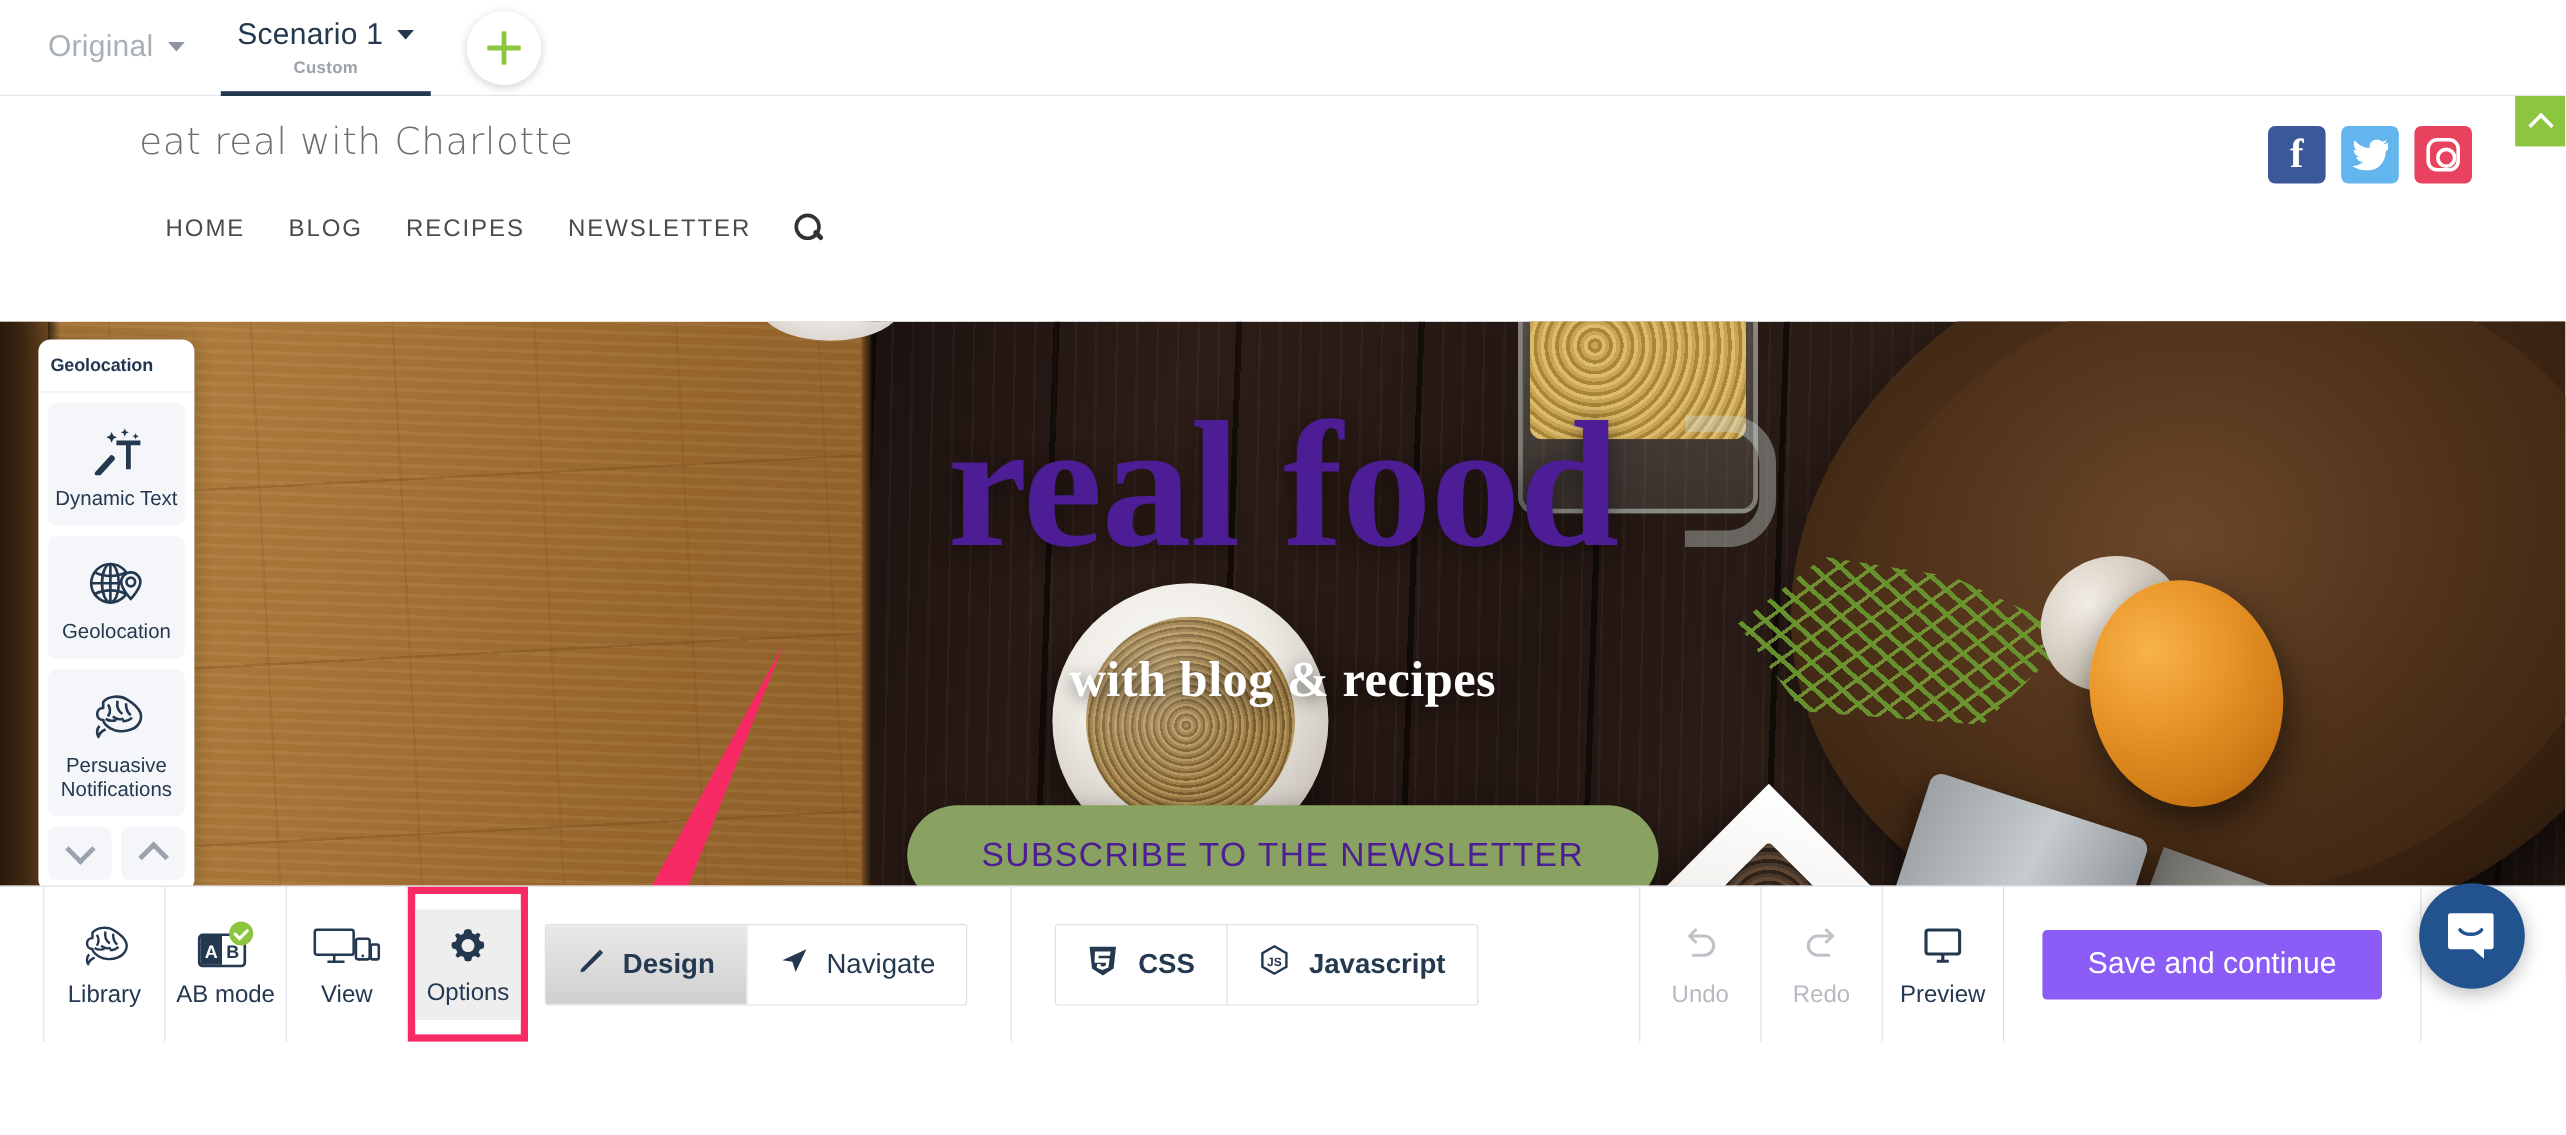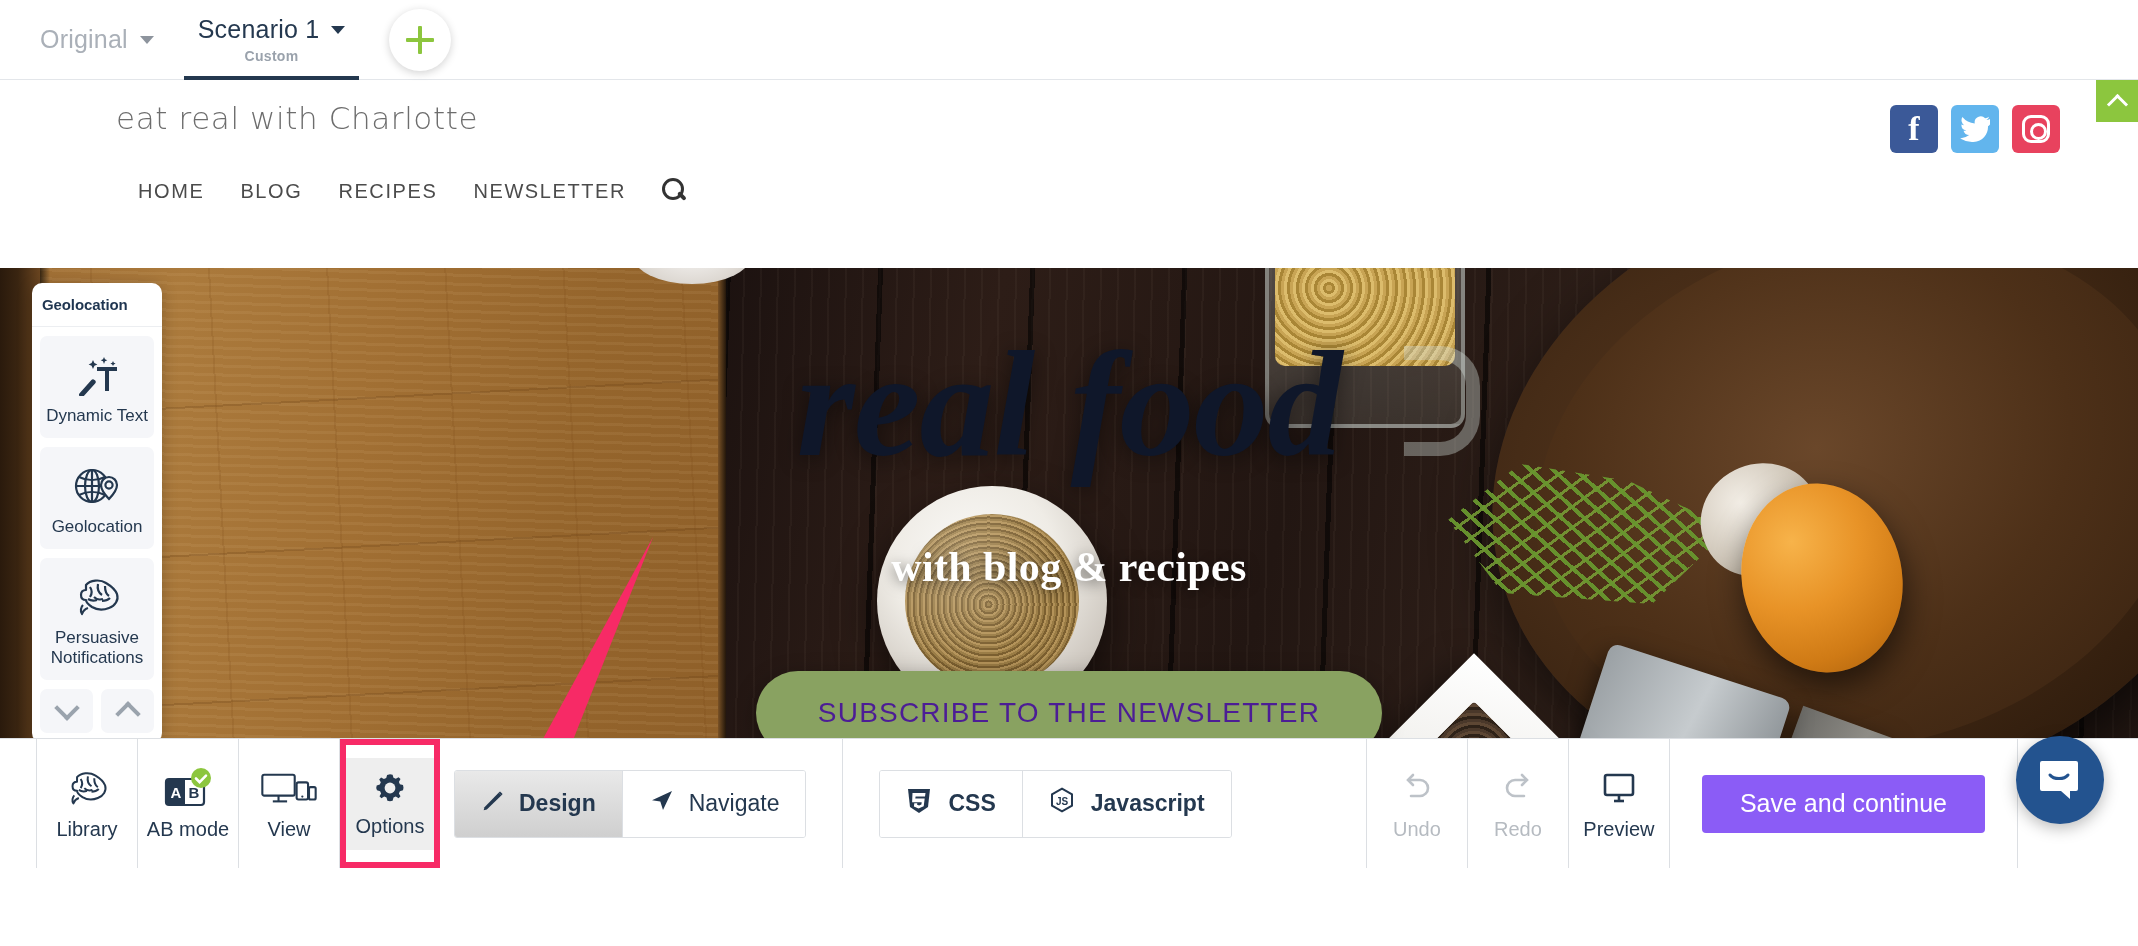--- a/index.html
+++ b/index.html
@@ -269,23 +269,22 @@
 
   
   .hero-text {
     position: absolute; left: 0; top: 0; width: 2138px; height: 548px;
     display: flex; flex-direction: column; align-items: center;
     padding-top: 66px; pointer-events: none;
   }
   .hero-h1 {
     font-family: "Liberation Serif", serif;
     font-weight: bold; font-size: 150px; line-height: .94;
-    color: #0f172a; letter-spacing: -1px;
+    color: #4c1d95; letter-spacing: -1px;
     text-shadow: 0 4px 22px rgba(0,0,0,.45);
-    font-style: italic;
   }
   .hero-sub {
     font-family: "Liberation Serif", serif;
     font-weight: bold; font-size: 42px; color: #fff;
     margin-top: 68px; letter-spacing: .4px;
     text-shadow: 0 3px 14px rgba(0,0,0,.5);
   }
   .hero-cta {
     margin-top: 80px;
     background: #89a261; color: #4c1d95;

